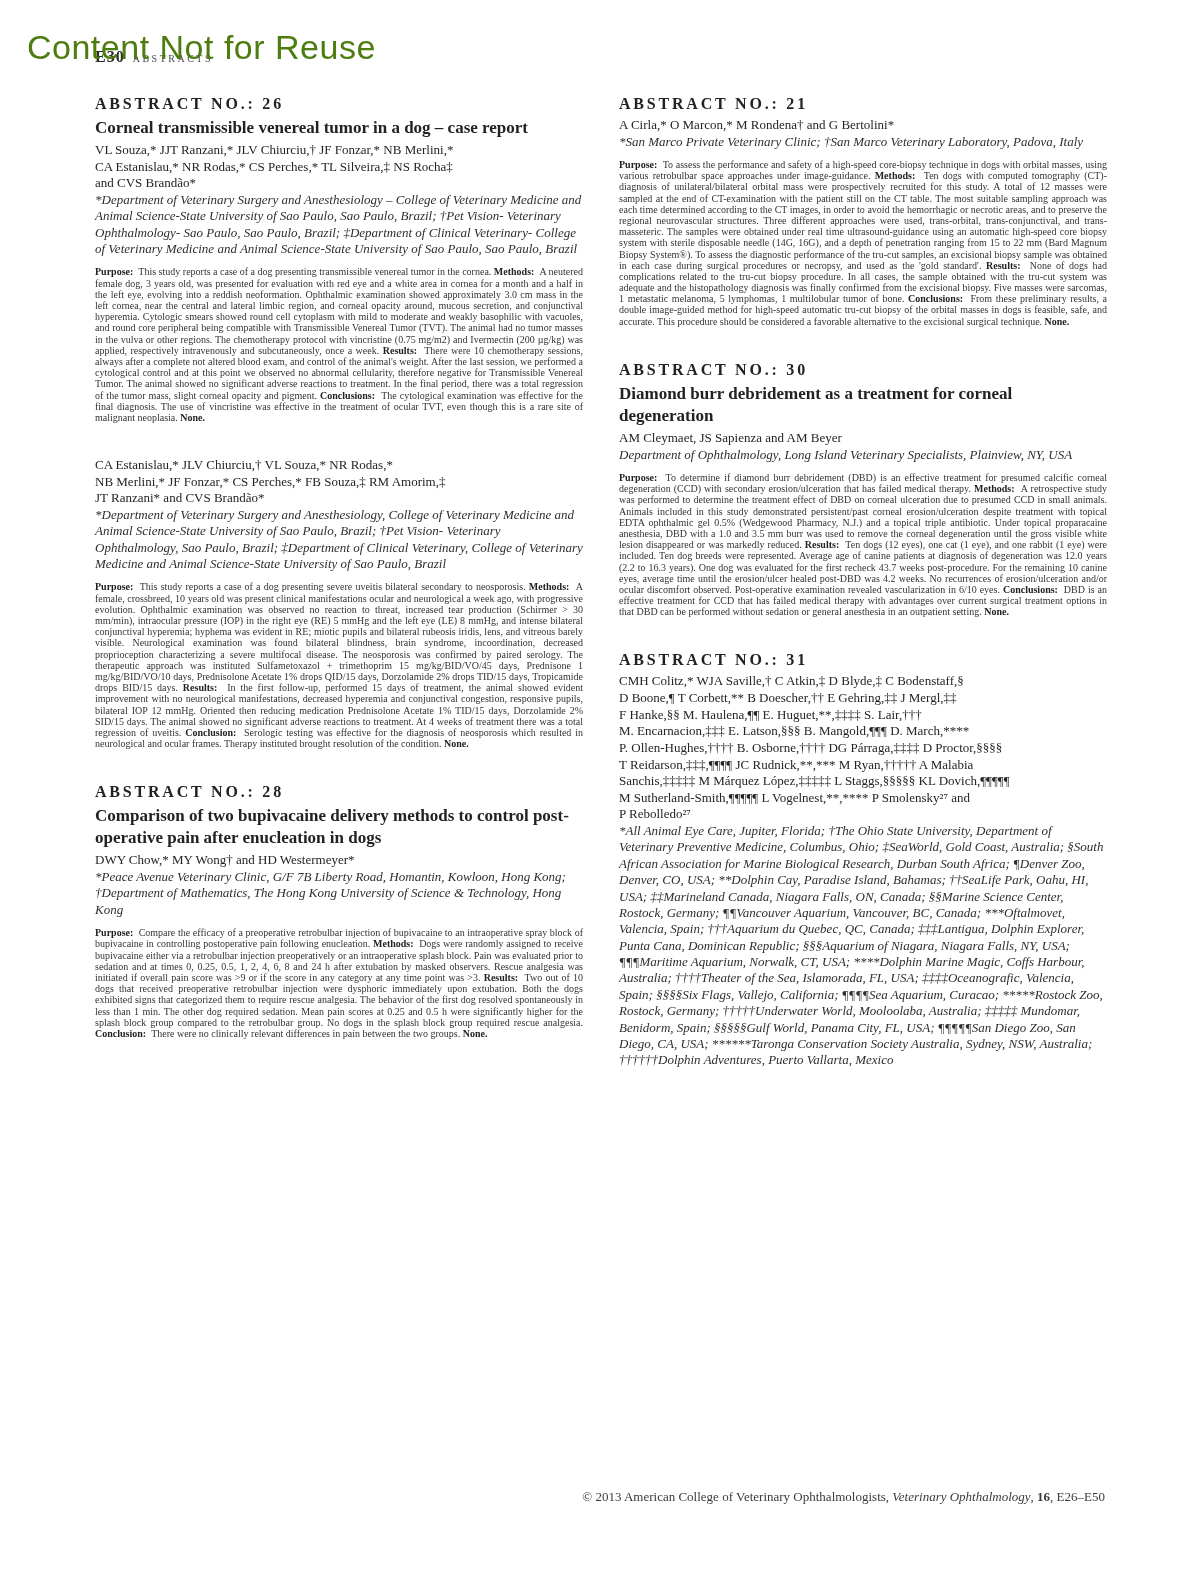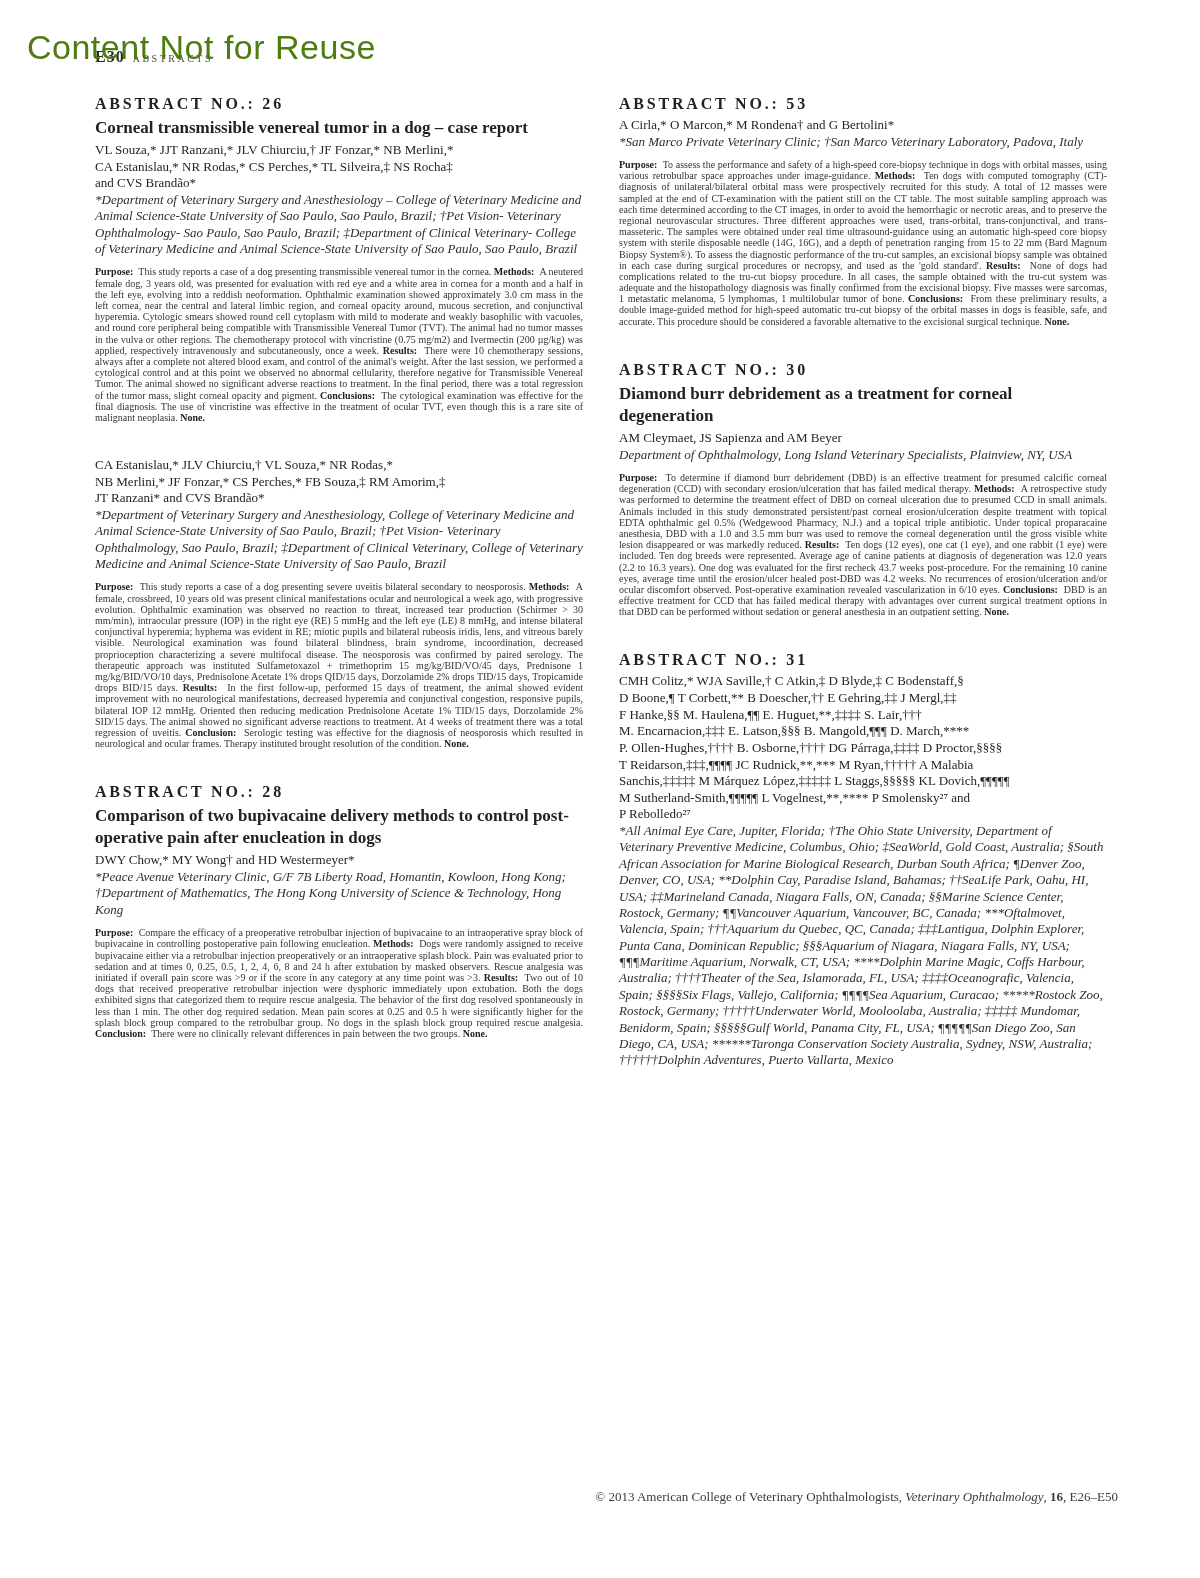--- a/index.html
+++ b/index.html
@@ -52,21 +52,21 @@
   .abs-affil {
     font-size: 13px; font-style: italic; line-height: 1.26;
     margin: 0 0 9px 0; color: #2e2e2e;
   }
   .abs-body {
     font-size: 10px; line-height: 1.12; text-align: justify;
     margin: 0; color: #333;
   }
   .abs-body b { color: #222; }
   .footer {
-    position: absolute; top: 1489px; right: 82px;
+    position: absolute; top: 1489px; right: 95px;
     font-size: 13px; color: #3a3a3a; white-space: nowrap; text-align: center;
   }
   .footer i { font-style: italic; }
   .footer b { font-weight: bold; }
 </style>
 </head>
 <body>
 
 <div class="watermark">Content Not for Reuse</div>
 
@@ -95,21 +95,21 @@
       <section class="abstract">
     <h2 class="abs-no">ABSTRACT NO.: 28</h2>
     <h3 class="abs-title">Comparison of two bupivacaine delivery methods to control post-operative pain after enucleation in dogs</h3>
     <p class="abs-authors">DWY Chow,* MY Wong† and HD Westermeyer*</p>
     <p class="abs-affil">*Peace Avenue Veterinary Clinic, G/F 7B Liberty Road, Homantin, Kowloon, Hong Kong; †Department of Mathematics, The Hong Kong University of Science &amp; Technology, Hong Kong</p>
     <p class="abs-body"><b>Purpose:&nbsp; </b>Compare the efficacy of a preoperative retrobulbar injection of bupivacaine to an intraoperative spray block of bupivacaine in controlling postoperative pain following enucleation.<b> Methods:&nbsp; </b>Dogs were randomly assigned to receive bupivacaine either via a retrobulbar injection preoperatively or an intraoperative splash block. Pain was evaluated prior to sedation and at times 0, 0.25, 0.5, 1, 2, 4, 6, 8 and 24 h after extubation by masked observers. Rescue analgesia was initiated if overall pain score was &gt;9 or if the score in any category at any time point was &gt;3.<b> Results:&nbsp; </b>Two out of 10 dogs that received preoperative retrobulbar injection were dysphoric immediately upon extubation. Both the dogs exhibited signs that categorized them to require rescue analgesia. The behavior of the first dog resolved spontaneously in less than 1 min. The other dog required sedation. Mean pain scores at 0.25 and 0.5 h were significantly higher for the splash block group compared to the retrobulbar group. No dogs in the splash block group required rescue analgesia.<b> Conclusion:&nbsp; </b>There were no clinically relevant differences in pain between the two groups.<b> None.</b></p>
   </section>
     </div>
   <div class="col" id="col-right">
       <section class="abstract">
-    <h2 class="abs-no">ABSTRACT NO.: 53</h2>
+    <h2 class="abs-no">ABSTRACT NO.: 21</h2>
     <p class="abs-authors">A Cirla,* O Marcon,* M Rondena† and G Bertolini*</p>
     <p class="abs-affil">*San Marco Private Veterinary Clinic; †San Marco Veterinary Laboratory, Padova, Italy</p>
     <p class="abs-body"><b>Purpose:&nbsp; </b>To assess the performance and safety of a high-speed core-biopsy technique in dogs with orbital masses, using various retrobulbar space approaches under image-guidance.<b> Methods:&nbsp; </b>Ten dogs with computed tomography (CT)-diagnosis of unilateral/bilateral orbital mass were prospectively recruited for this study. A total of 12 masses were sampled at the end of CT-examination with the patient still on the CT table. The most suitable sampling approach was each time determined according to the CT images, in order to avoid the hemorrhagic or necrotic areas, and to preserve the regional neurovascular structures. Three different approaches were used, trans-orbital, trans-conjunctival, and trans-masseteric. The samples were obtained under real time ultrasound-guidance using an automatic high-speed core biopsy system with sterile disposable needle (14G, 16G), and a depth of penetration ranging from 15 to 22 mm (Bard Magnum Biopsy System®). To assess the diagnostic performance of the tru-cut samples, an excisional biopsy sample was obtained in each case during surgical procedures or necropsy, and used as the 'gold standard'.<b> Results:&nbsp; </b>None of dogs had complications related to the tru-cut biopsy procedure. In all cases, the sample obtained with the tru-cut system was adequate and the histopathology diagnosis was finally confirmed from the excisional biopsy. Five masses were sarcomas, 1 metastatic melanoma, 5 lymphomas, 1 multilobular tumor of bone.<b> Conclusions:&nbsp; </b>From these preliminary results, a double image-guided method for high-speed automatic tru-cut biopsy of the orbital masses in dogs is feasible, safe, and accurate. This procedure should be considered a favorable alternative to the excisional surgical technique.<b> None.</b></p>
   </section>
       <section class="abstract">
     <h2 class="abs-no">ABSTRACT NO.: 30</h2>
     <h3 class="abs-title">Diamond burr debridement as a treatment for corneal degeneration</h3>
     <p class="abs-authors">AM Cleymaet, JS Sapienza and AM Beyer</p>
     <p class="abs-affil">Department of Ophthalmology, Long Island Veterinary Specialists, Plainview, NY, USA</p>
     <p class="abs-body"><b>Purpose:&nbsp; </b>To determine if diamond burr debridement (DBD) is an effective treatment for presumed calcific corneal degeneration (CCD) with secondary erosion/ulceration that has failed medical therapy.<b> Methods:&nbsp; </b>A retrospective study was performed to determine the treatment effect of DBD on corneal ulceration due to presumed CCD in small animals. Animals included in this study demonstrated persistent/past corneal erosion/ulceration despite treatment with topical EDTA ophthalmic gel 0.5% (Wedgewood Pharmacy, N.J.) and a topical triple antibiotic. Under topical proparacaine anesthesia, DBD with a 1.0 and 3.5 mm burr was used to remove the corneal degeneration until the gross visible white lesion disappeared or was markedly reduced.<b> Results:&nbsp; </b>Ten dogs (12 eyes), one cat (1 eye), and one rabbit (1 eye) were included. Ten dog breeds were represented. Average age of canine patients at diagnosis of degeneration was 12.0 years (2.2 to 16.3 years). One dog was evaluated for the first recheck 43.7 weeks post-procedure. For the remaining 10 canine eyes, average time until the erosion/ulcer healed post-DBD was 4.2 weeks. No recurrences of erosion/ulceration and/or ocular discomfort observed. Post-operative examination revealed vascularization in 6/10 eyes.<b> Conclusions:&nbsp; </b>DBD is an effective treatment for CCD that has failed medical therapy with advantages over current surgical treatment options in that DBD can be performed without sedation or general anesthesia in an outpatient setting.<b> None.</b></p>

